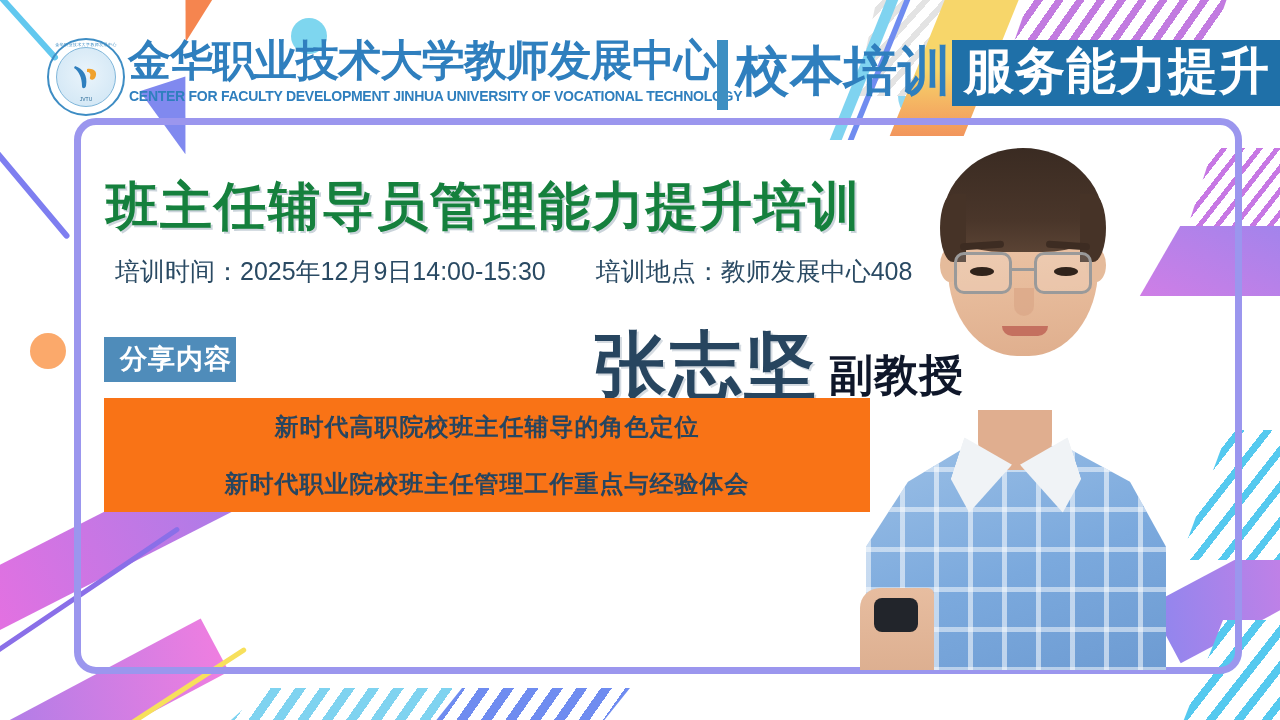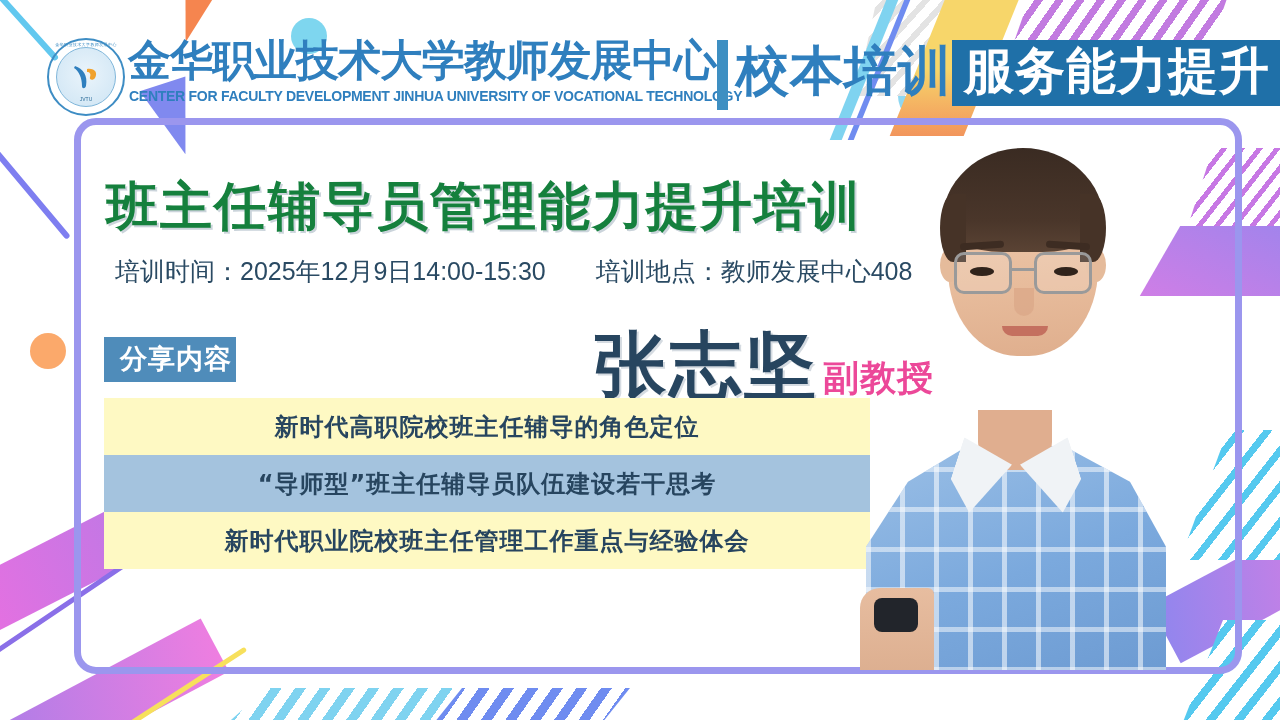--- a/index.html
+++ b/index.html
@@ -168,31 +168,31 @@
      font-family:"DejaVu Sans",sans-serif;
   }
 
   .speaker {
      position:absolute; left:594px; top:318px; white-space:nowrap;
      color:#27455f;
      font-family:"DejaVu Serif",serif;
   }
   .speaker .name { font-size:72px; font-weight:bold; letter-spacing:3px;
      text-shadow:2px 2px 0 rgba(150,165,180,.4); }
-  .speaker .rank { font-size:36px; font-weight:bold; color:#ec4899; letter-spacing:1px;
-     font-family:"DejaVu Sans",sans-serif; margin-left:4px; }
+  .speaker .rank { font-size:44px; font-weight:bold; color:#0f172a; letter-spacing:1px;
+     font-family:"DejaVu Sans",sans-serif; margin-left:10px; }
 
   .topics { position:absolute; left:104px; top:398px; width:766px; }
   .topic-row {
      height:57px; display:flex; align-items:center; justify-content:center;
      font-size:24px; font-weight:bold; color:#27455f; letter-spacing:1px;
      font-family:"DejaVu Sans",sans-serif; white-space:nowrap;
   }
   .topic-row.dark  { background:#a4c3de; }
-  .topic-row.light { background:#fef9c3;text-align:center; }
+  .topic-row.light { background:#f97316;text-align:center; }
 
   
   .portrait { position:absolute; left:856px; top:122px; width:320px; height:548px; overflow:hidden; }
   .p-shirt {
      position:absolute; left:10px; top:318px; width:300px; height:232px;
      background:
        repeating-linear-gradient(90deg, rgba(255,255,255,.55) 0 5px, rgba(255,255,255,0) 5px 34px),
        repeating-linear-gradient(0deg, rgba(255,255,255,.5) 0 5px, rgba(255,255,255,0) 5px 40px),
        linear-gradient(160deg,#9cc0e6 0%,#7ba9dd 55%,#6d9bd2 100%);
      clip-path:polygon(14% 18%,32% 4%,50% 0,68% 4%,88% 18%,100% 46%,100% 100%,0 100%,0 46%);
@@ -313,21 +313,20 @@
   </div>
 
   <div class="share-badge">分享内容</div>
 
   <div class="speaker">
     <span class="name">张志坚</span><span class="rank">副教授</span>
   </div>
 
   <div class="topics">
     <div class="topic-row light">新时代高职院校班主任辅导的角色定位</div>
-    <div class="topic-row dark">“导师型”班主任辅导员队伍建设若干思考</div>
     <div class="topic-row light">新时代职业院校班主任管理工作重点与经验体会</div>
   </div>
 
   <div class="portrait">
     <div class="p-shirt"></div>
     <div class="p-arm"></div>
     <div class="p-watch"></div>
     <div class="p-neck2"></div>
     <div class="p-collar-l"></div>
     <div class="p-collar-r"></div>

